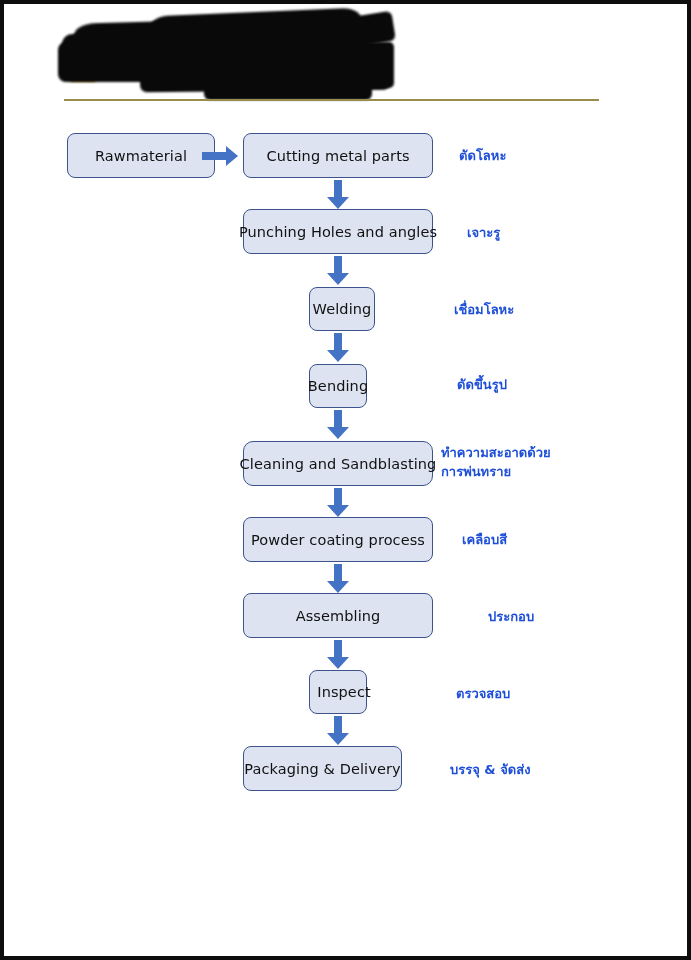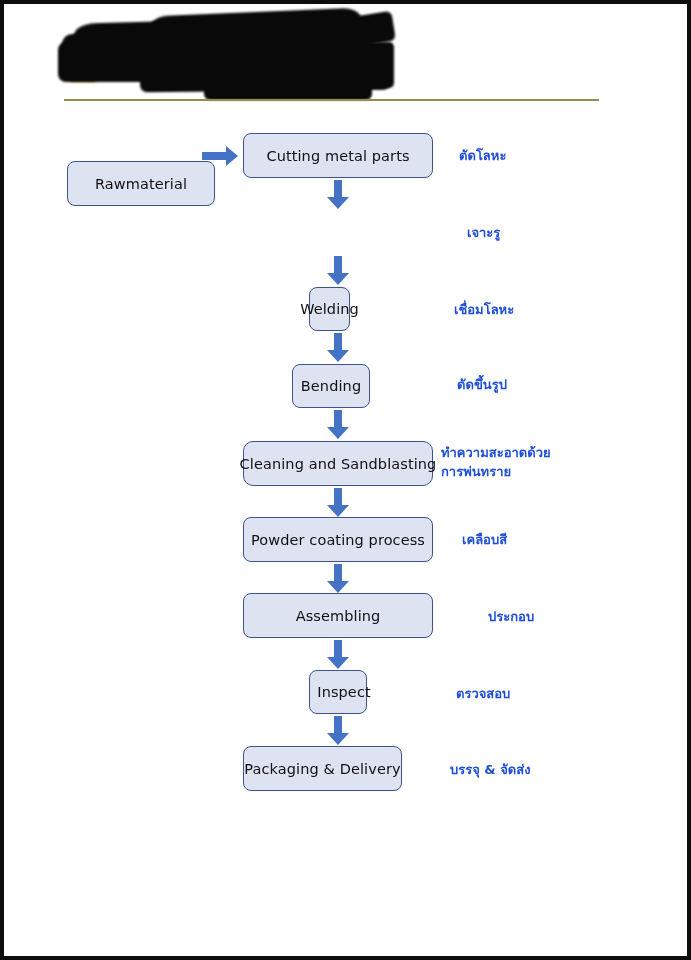--- a/index.html
+++ b/index.html
@@ -157,51 +157,52 @@
       <div class="blob b5"></div>
       <div class="blob b6"></div>
       <div class="blob b7"></div>
       <div class="blob b8"></div>
     </div>
     <div id="gold-rule"></div>
   </div>
 
   <div id="flow">
 
-    <div class="node" style="left:63px; top:29px; width:148px; height:45px;margin-top:28px;">Rawmaterial</div>
+    <div class="node" style="left:63px; top:29px; width:148px; height:45px;">Rawmaterial</div>
 
     <div class="h-arrow" style="left:198px; top:42px; width:36px;">
       <div class="stem" style="width:26px;"></div>
       <div class="head"></div>
     </div>
 
     <div class="node" style="left:239px; top:29px; width:190px; height:45px;text-align:center;">Cutting metal parts</div>
     <div class="th-label" style="left:455px; top:43px;">ตัดโลหะ</div>
 
     <div class="v-arrow" style="left:323px; top:76px; height:29px;">
       <div class="stem" style="height:17px;"></div>
       <div class="head"></div>
     </div>
 
+    <div class="node" style="left:239px; top:105px; width:190px; height:45px;">Punching Holes and angles</div>
     <div class="th-label" style="left:463px; top:120px;">เจาะรู</div>
 
     <div class="v-arrow" style="left:323px; top:152px; height:29px;">
       <div class="stem" style="height:17px;"></div>
       <div class="head"></div>
     </div>
 
-    <div class="node" style="left:305px; top:183px; width:41px; height:44px;">Welding</div>
+    <div class="node" style="left:305px; top:183px; width:66px; height:44px;">Welding</div>
     <div class="th-label" style="left:450px; top:197px;">เชื่อมโลหะ</div>
 
     <div class="v-arrow" style="left:323px; top:229px; height:29px;">
       <div class="stem" style="height:17px;"></div>
       <div class="head"></div>
     </div>
 
-    <div class="node" style="left:288px; top:260px; width:78px; height:44px;">Bending</div>
+    <div class="node" style="left:305px; top:260px; width:58px; height:44px;">Bending</div>
     <div class="th-label" style="left:453px; top:272px;">ดัดขึ้นรูป</div>
 
     <div class="v-arrow" style="left:323px; top:306px; height:29px;">
       <div class="stem" style="height:17px;"></div>
       <div class="head"></div>
     </div>
 
     <div class="node" style="left:239px; top:337px; width:190px; height:45px;border-radius:10px;">Cleaning and Sandblasting</div>
     <div class="th-label" style="left:437px; top:340px;">ทำความสะอาดด้วย
 การพ่นทราย</div>

